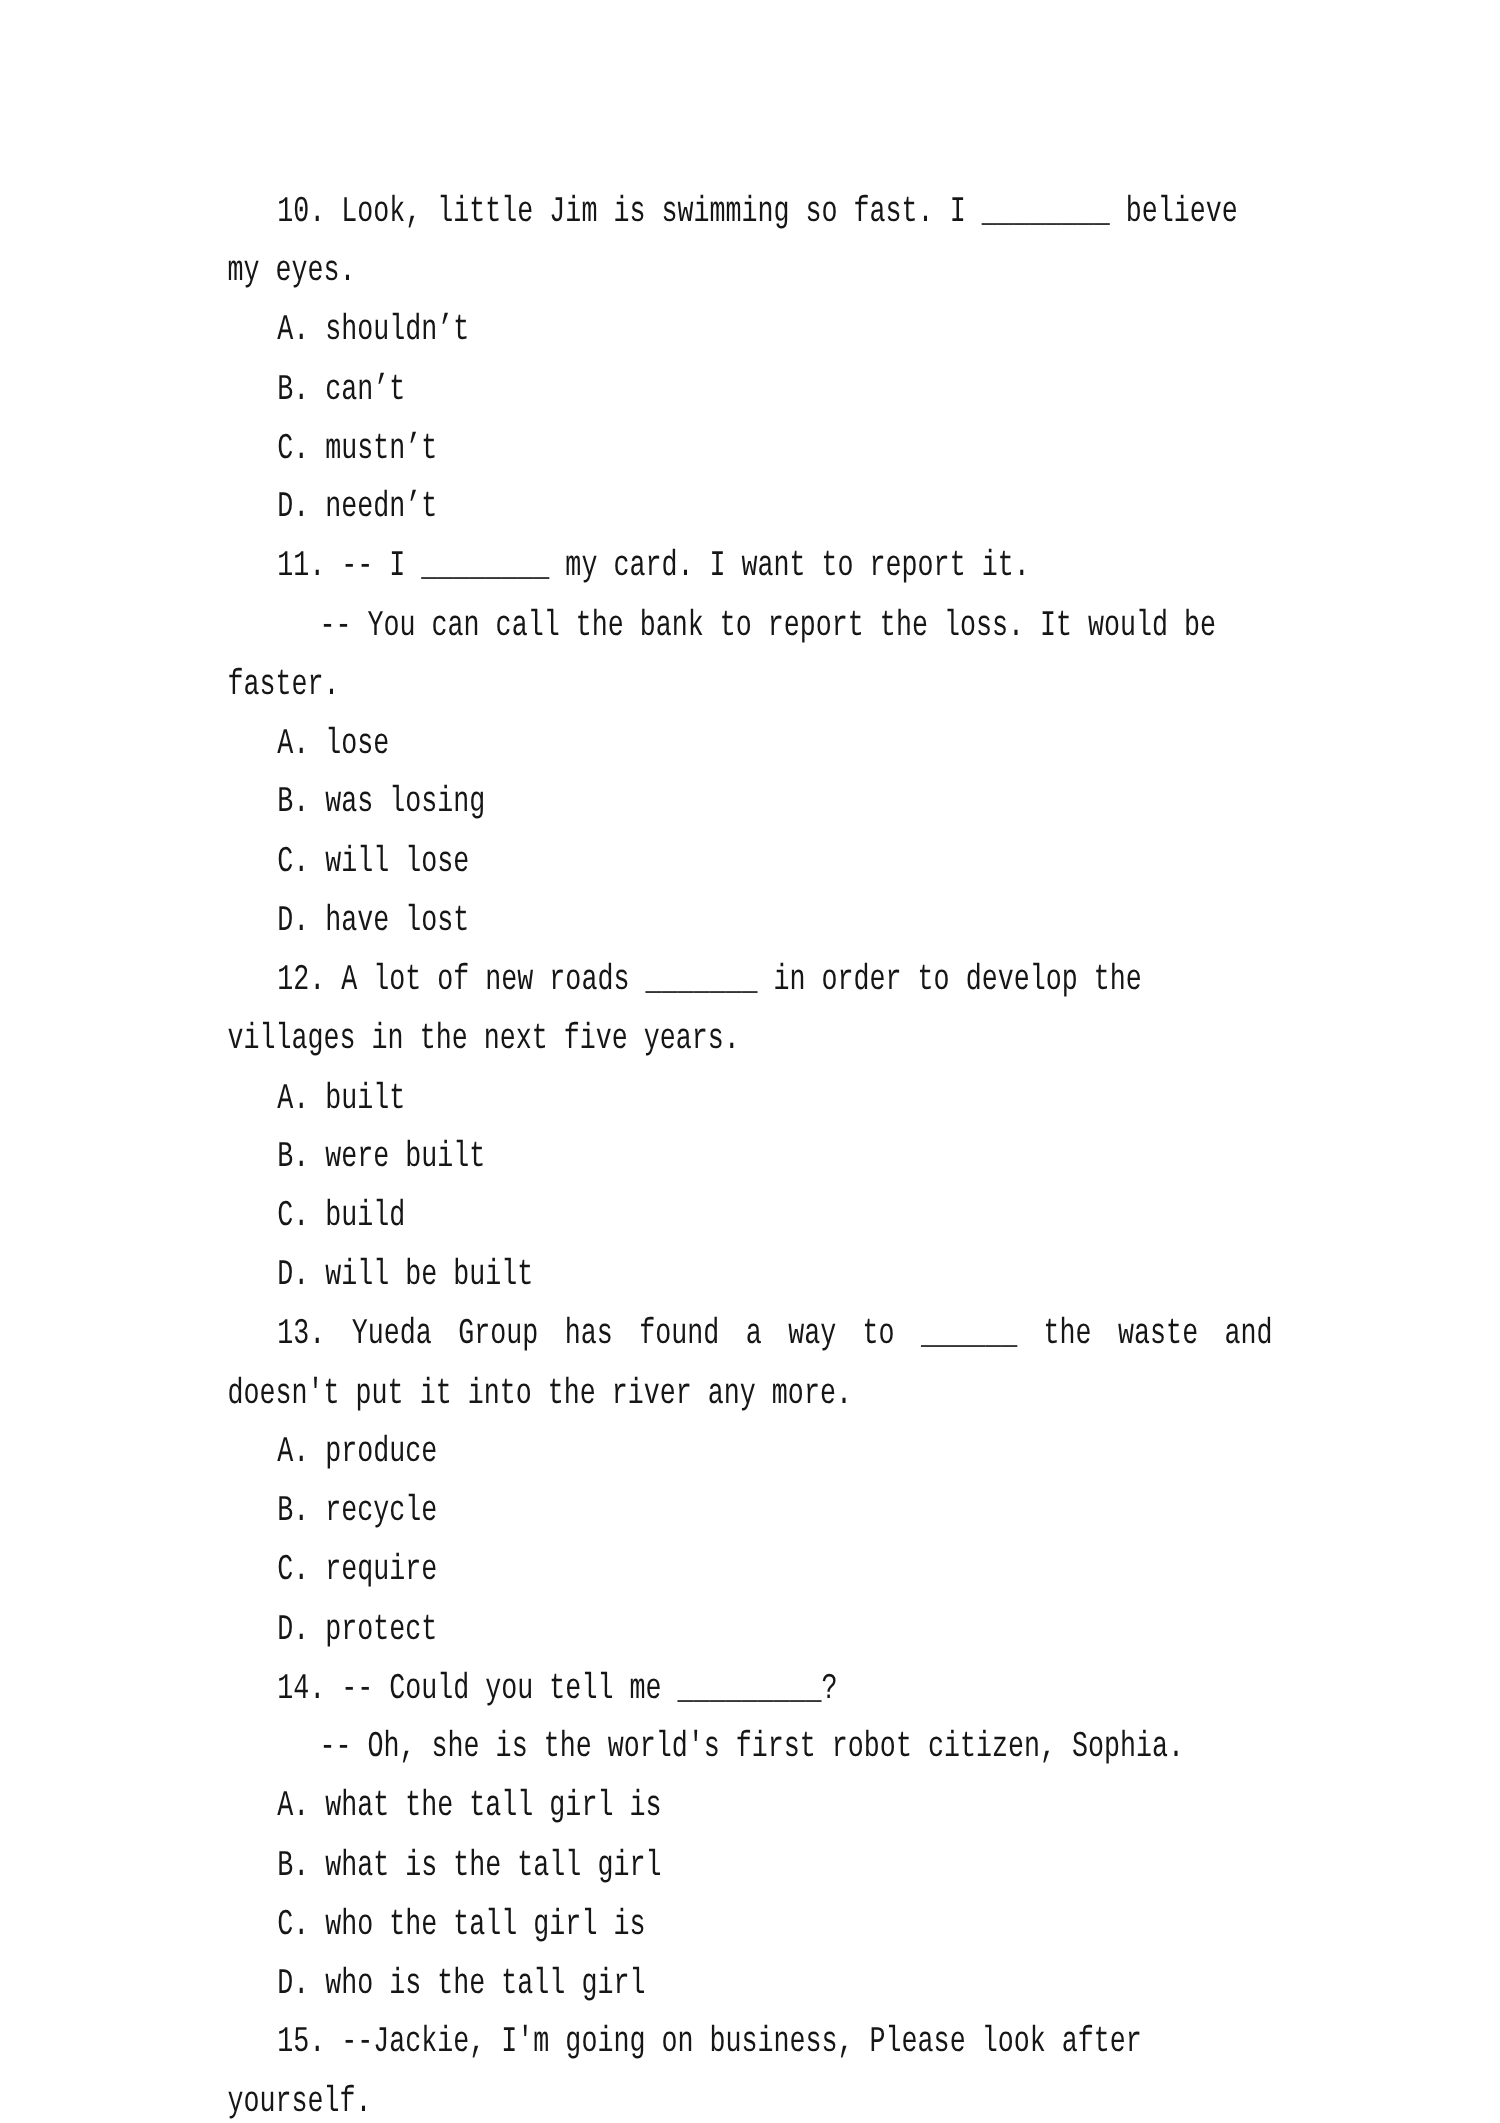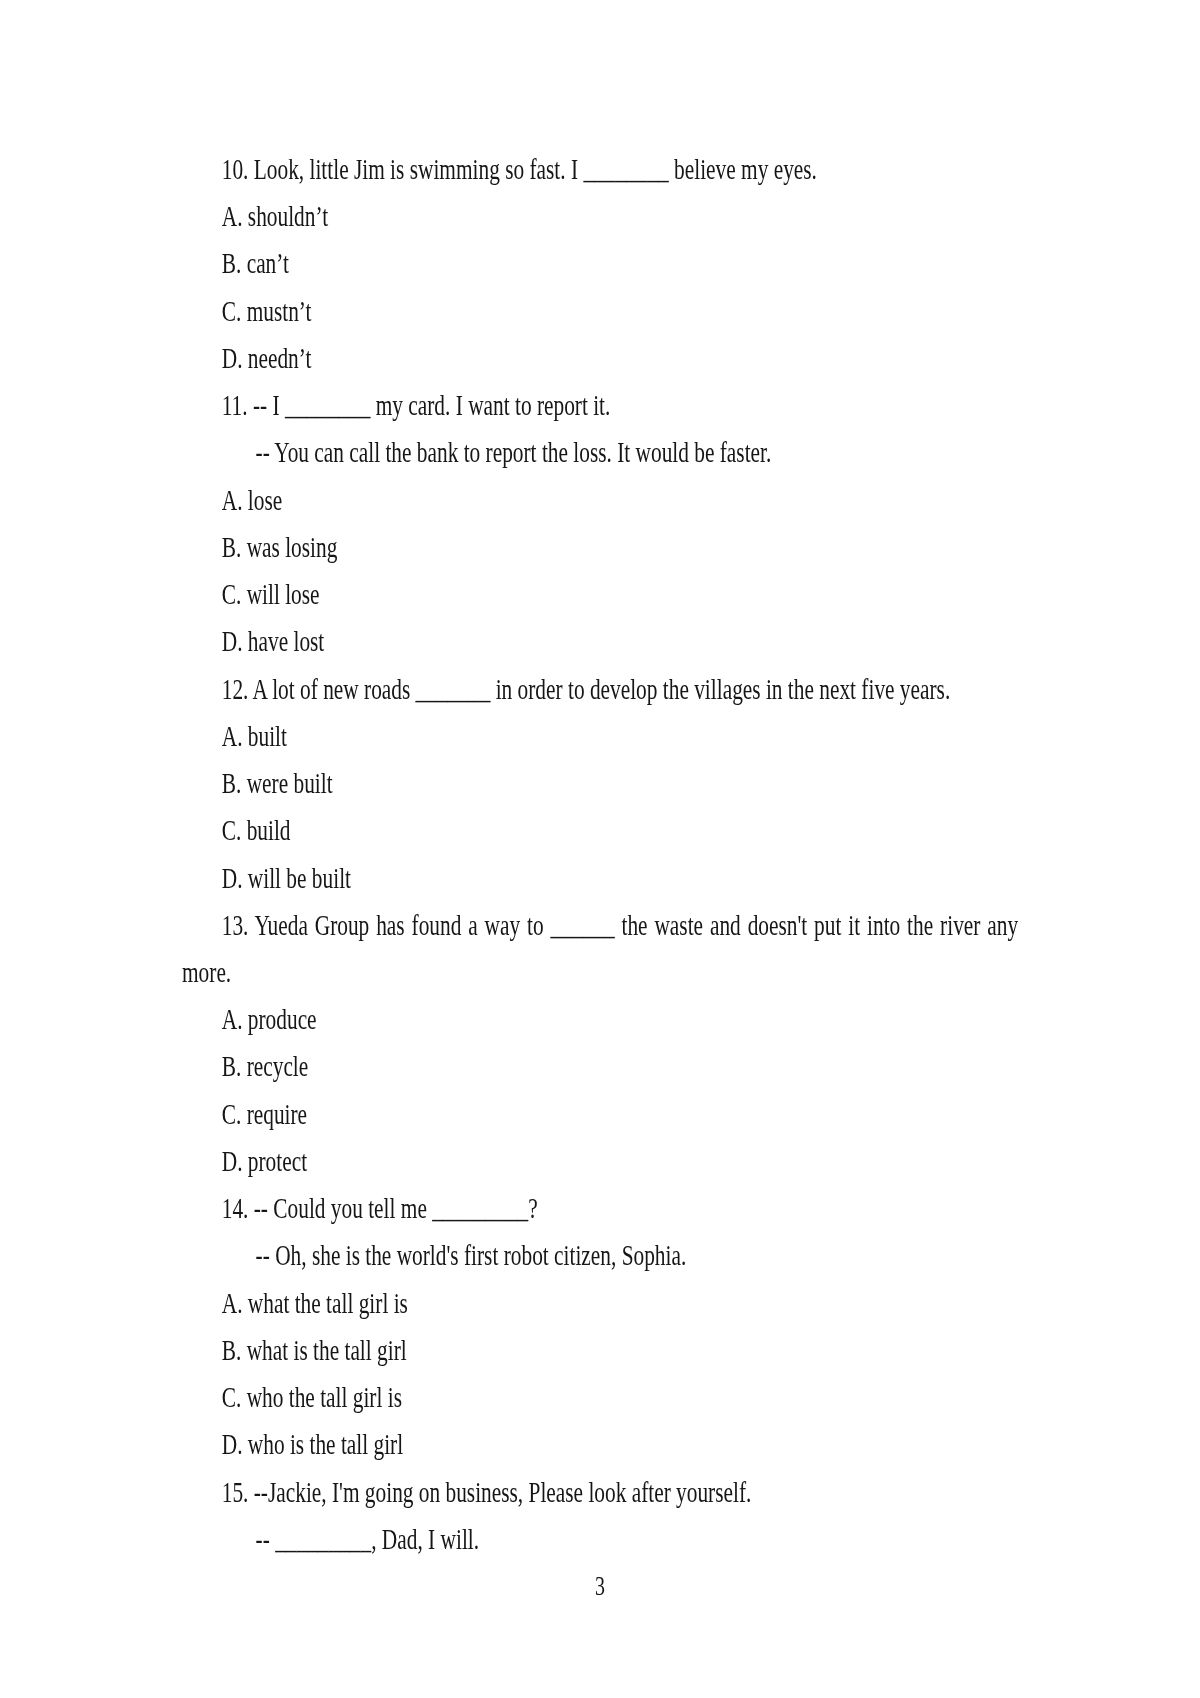--- a/index.html
+++ b/index.html
@@ -2,21 +2,21 @@
 <html><head>
 <meta charset="utf-8">
 <style>
   html, body { margin: 0; padding: 0; background: #ffffff; }
   .page {
     position: relative;
     width: 1200px;
     height: 1698px;
     background: #ffffff;
     overflow: hidden;
-    font-family: Liberation Serif, serif;
+    font-family: Liberation Mono, monospace;
     color: #161616;
   }
   
   .textblock {
     position: absolute;
     left: 182px;
     top: 146px;
     width: 1136px;
     transform: scaleX(0.736);
     transform-origin: 0 0;

